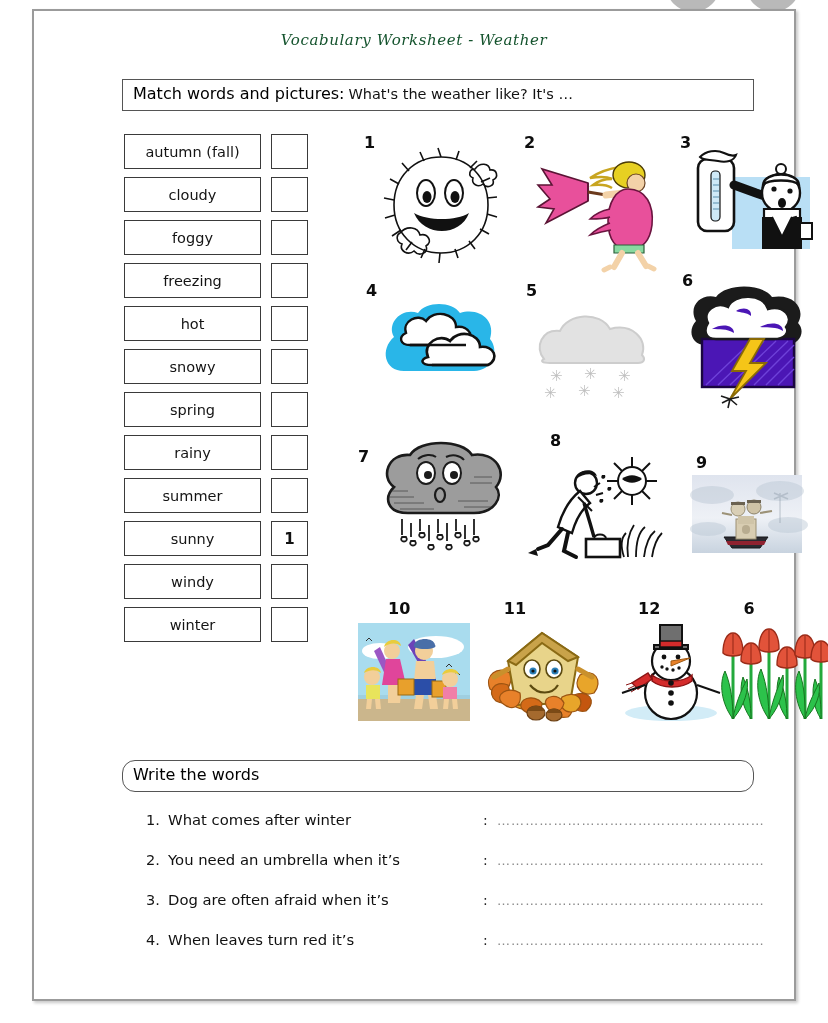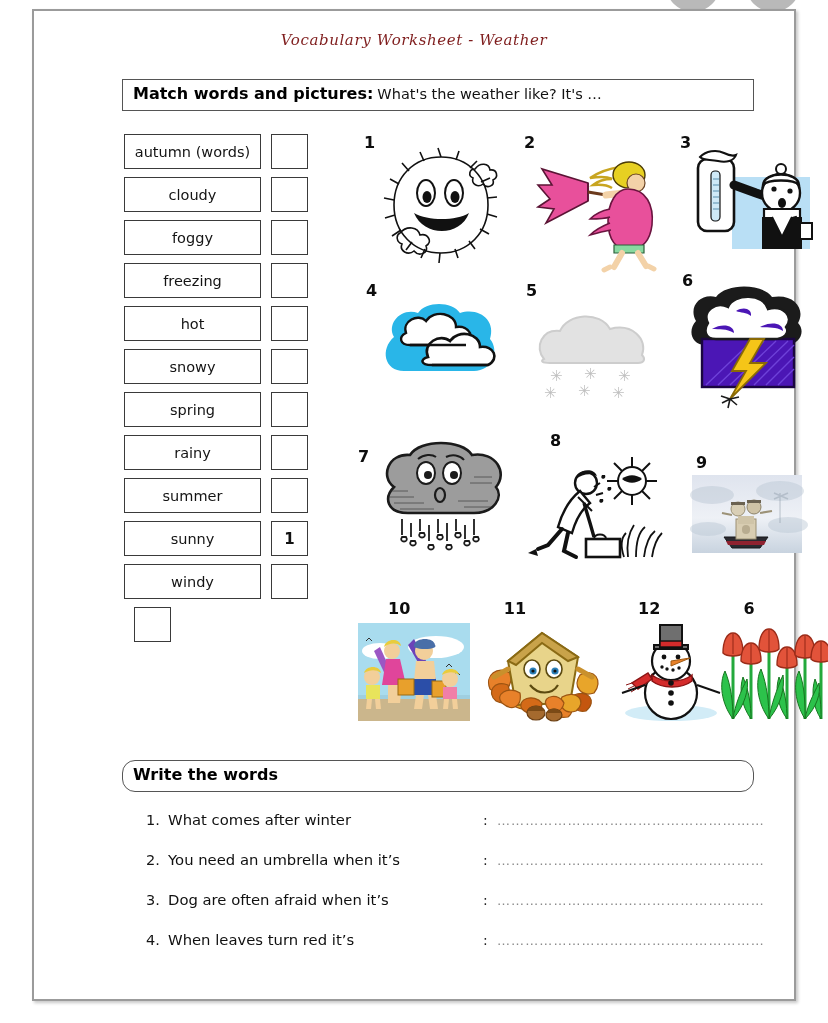--- a/index.html
+++ b/index.html
@@ -33,37 +33,37 @@
     box-shadow: 2px 2px 3px rgba(0,0,0,.22);
   }
 
   .doc-title {
     position: absolute; top: 20px; left: 0; width: 100%;
     text-align: center;
     font-family: "DejaVu Serif", serif;
     font-style: italic;
     font-size: 15px;
     letter-spacing: .6px;
-    color: #7f1d1d;
+    color: #14532d;
   }
 
   
   .banner {
     position: absolute;
     left: 88px; width: 632px;
     border: 1px solid #555;
     background: #fff;
     padding: 6px 10px 7px 10px;
     white-space: nowrap;
     line-height: 1.05;
   }
   .banner.b1 { top: 68px; }
   .banner.b2 { top: 749px; border-radius: 13px; }
   .banner .strong {
-    font-weight: bold; font-size: 16px; color: #000;
+    font-weight: normal; font-size: 16px; color: #000;
     font-family: "DejaVu Sans", sans-serif;
   }
   .banner .rest {
     font-size: 14.5px; color: #121212; margin-left: 4px;
     font-family: "DejaVu Sans", sans-serif;
   }
 
   
   .wordlist { position: absolute; left: 90px; top: 119px; }
   .word-row { display: flex; align-items: center; height: 43px; }
@@ -121,21 +121,21 @@
 <div class="page">
 
   <div class="doc-title">Vocabulary Worksheet - Weather</div>
 
   <div class="banner b1">
     <span class="strong">Match words and pictures:</span><span class="rest">What's the weather like? It's …</span>
   </div>
 
   <div class="wordlist">
     <div class="word-row">
-      <div class="word-box">autumn (words)</div>
+      <div class="word-box">autumn (fall)</div>
       <div class="ans-box"></div>
     </div>
     <div class="word-row">
       <div class="word-box">cloudy</div>
       <div class="ans-box"></div>
     </div>
     <div class="word-row">
       <div class="word-box">foggy</div>
       <div class="ans-box"></div>
     </div>
@@ -165,20 +165,21 @@
     </div>
     <div class="word-row">
       <div class="word-box">sunny</div>
       <div class="ans-box">1</div>
     </div>
     <div class="word-row">
       <div class="word-box">windy</div>
       <div class="ans-box"></div>
     </div>
     <div class="word-row">
+      <div class="word-box">winter</div>
       <div class="ans-box"></div>
     </div>
   </div>
 
   <div class="grid">
 
     <div class="grid-row" style="height:150px;">
 
       <div class="cell">
         <div class="num" style="left:10px; top:2px;">1</div>

